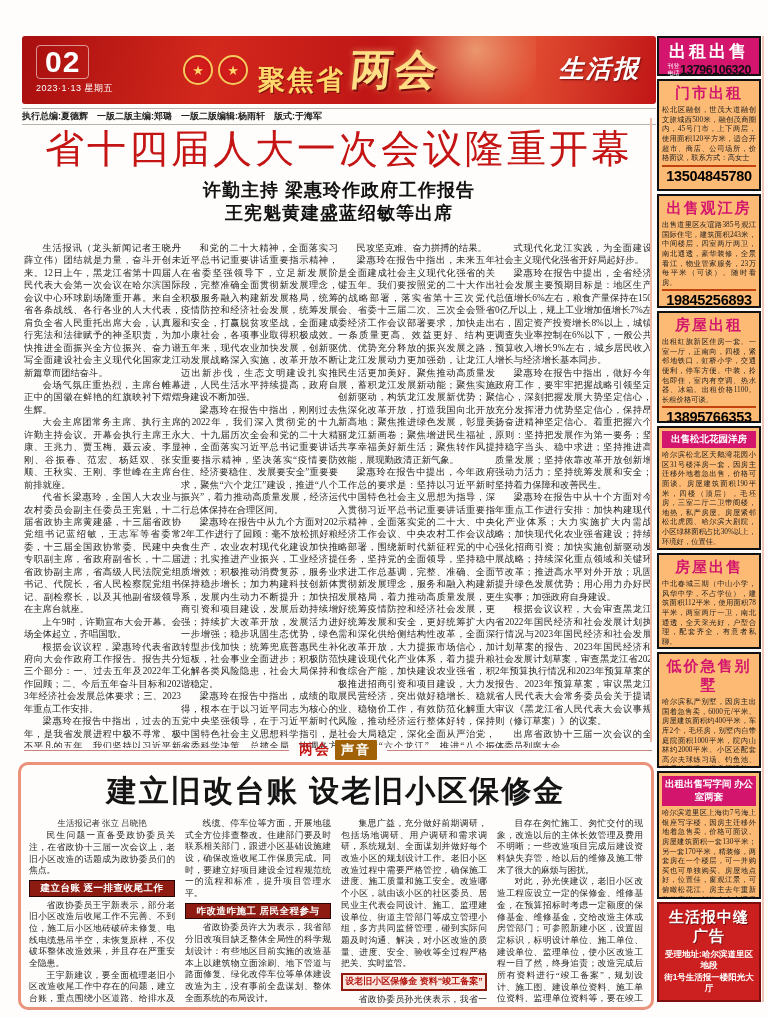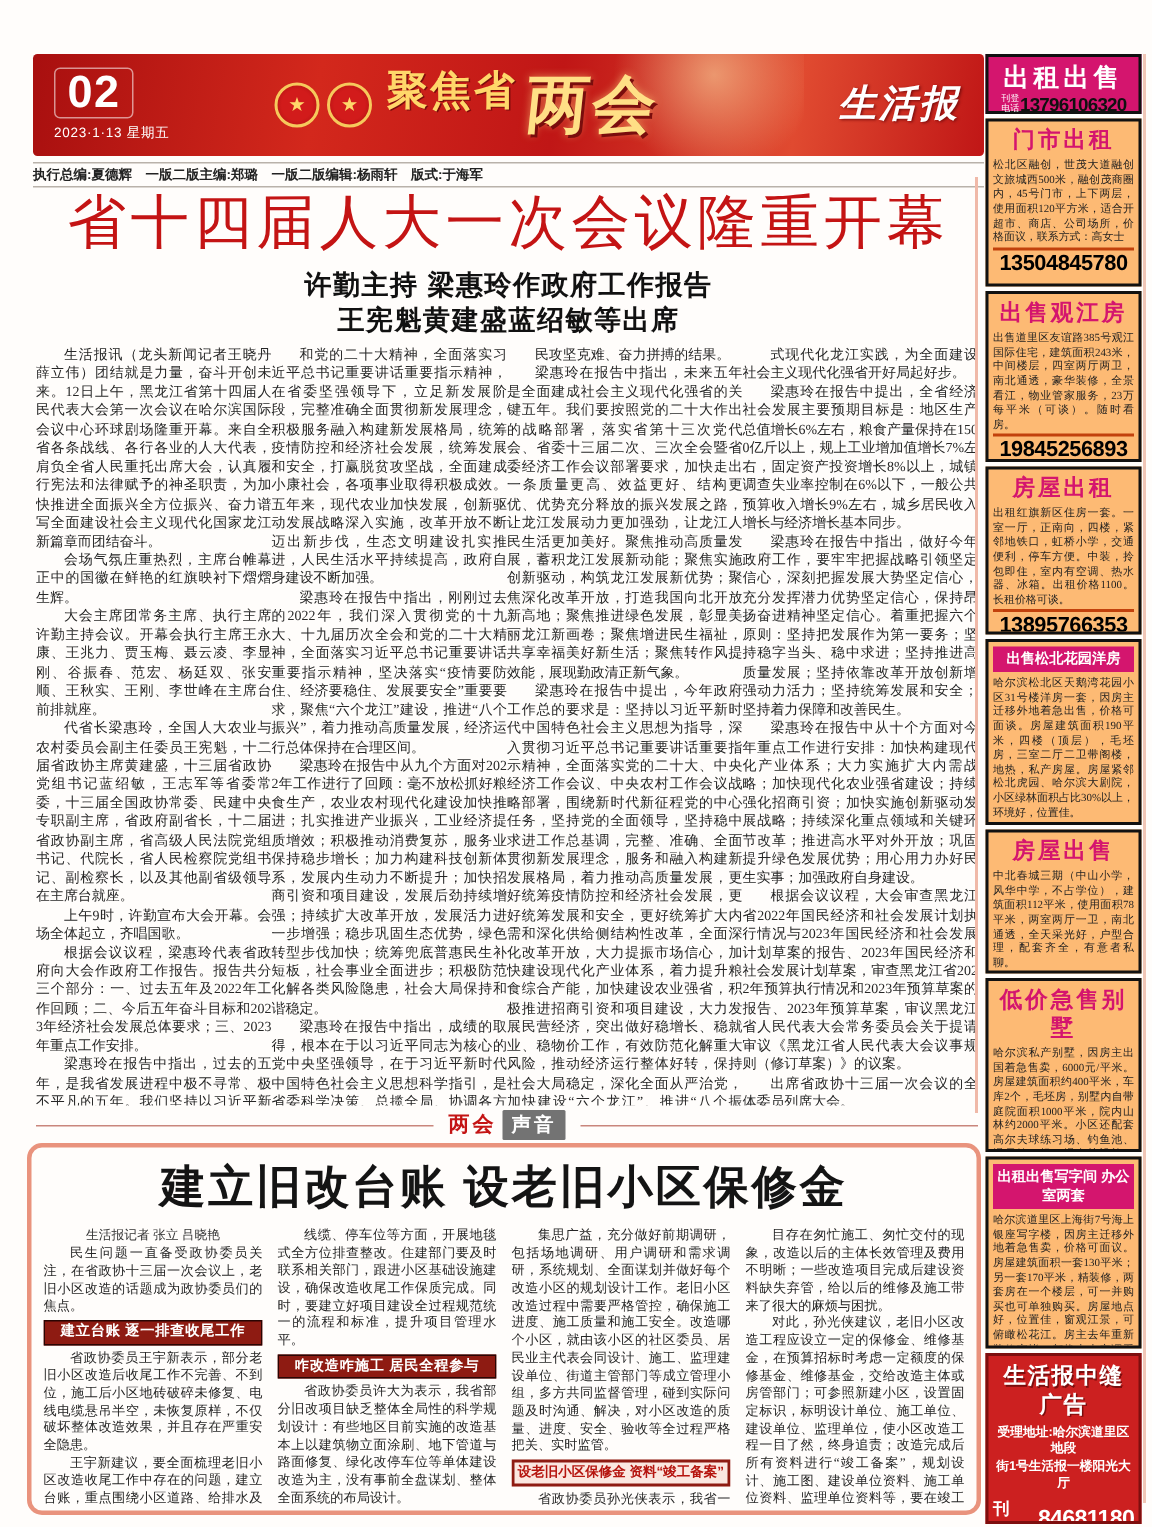--- a/index.html
+++ b/index.html
@@ -11,48 +11,48 @@
           border-radius:3px;display:flex;align-items:center;overflow:hidden;}
   .banner::before{content:"";position:absolute;right:120px;top:-30px;width:150px;height:110px;
           background:radial-gradient(circle at 60% 40%,rgba(255,230,170,.55),rgba(255,230,170,0) 60%);}
   .pagenum-box{margin-left:14px;color:#fff;}
   .pagenum{font-size:30px;font-weight:700;line-height:30px;letter-spacing:1px;
            border:1px solid rgba(255,255,255,.55);border-radius:4px;padding:1px 8px;display:inline-block;}
   .pagedate{font-size:9px;margin-top:3px;letter-spacing:.5px;}
   .emblems{display:flex;gap:5px;margin-left:70px;}
   .emblem{width:26px;height:26px;border-radius:50%;background:radial-gradient(circle,#d21b1b 55%,#a80f0f 100%);
           border:2px solid #f6c95c;color:#ffd76a;font-size:13px;display:flex;align-items:center;justify-content:center;}
-  .banner-title{margin-left:10px;display:flex;align-items:flex-start;}
+  .banner-title{margin-left:10px;display:flex;align-items:flex-end;}
   .banner-prefix{font-size:27px;font-weight:900;color:#ffd76a;letter-spacing:2px;
                  text-shadow:1px 1px 0 #7a0d0d;}
   .banner-big{font-size:42px;font-weight:900;color:#ffdf86;letter-spacing:2px;margin-left:6px;
               transform:skewX(-6deg);text-shadow:2px 2px 0 #7a0d0d,0 0 6px rgba(255,220,130,.6);
               font-family:"Liberation Serif","DejaVu Serif",serif;}
   .masthead-logo{position:absolute;right:16px;top:16px;color:#fff;font-size:25px;font-weight:700;
                  font-style:italic;font-family:"DejaVu Serif","Liberation Serif",serif;
                  text-shadow:1px 1px 2px #7a0d0d;letter-spacing:2px;}
   .staffline{position:absolute;left:22px;top:108px;width:634px;height:15px;border-top:1px solid #b9b2aa;
              border-bottom:1px solid #b9b2aa;font-size:9px;font-weight:700;display:flex;align-items:center;color:#222;}
   
   .main-headline{position:absolute;left:22px;top:128px;width:634px;text-align:center;
                  font-size:39px;font-weight:400;color:#c41414;letter-spacing:3px;line-height:1.1;}
   .subhead{position:absolute;left:22px;width:634px;text-align:center;font-weight:900;color:#111;
            font-size:18px;letter-spacing:1px;}
   .sub1{top:178px;} .sub2{top:201px;}
-  .main-cols{position:absolute;left:24px;top:231px;width:628px;height:506px;display:flex;gap:0;}
+  .main-cols{position:absolute;left:24px;top:242px;width:628px;height:506px;display:flex;gap:0;}
   .mcol{flex:1;overflow:hidden;font-size:9.3px;line-height:1.34;text-align:justify;word-break:break-all;
         color:#262626;font-family:"Liberation Serif","DejaVu Serif",serif;}
   .mcol p{margin:0;text-indent:2em;}
   .main-divider{position:absolute;left:650px;top:118px;width:2px;height:624px;background:#f0b9a8;}
   .edge-line{position:absolute;left:762px;top:36px;width:2px;height:966px;background:#f0c6b6;}
   
   .sec-banner{position:absolute;left:24px;top:741px;width:628px;height:18px;display:flex;align-items:center;justify-content:center;}
   .sec-banner .rule{flex:1;height:1px;background:#c9867c;}
   .sec-left{color:#c41414;font-weight:900;font-size:14px;margin:0 4px 0 10px;letter-spacing:2px;}
-  .sec-right{background:#737373;color:#fff;font-weight:900;font-size:13px;letter-spacing:2px;
+  .sec-right{background:#a16207;color:#fff;font-weight:900;font-size:13px;letter-spacing:2px;
              padding:1px 6px;margin-right:10px;border-radius:1px;}
   
   .box{position:absolute;left:18px;top:762px;width:636px;height:248px;border:3px solid #e9937d;
        border-radius:10px;background:#fffdfb;box-sizing:border-box;padding:4px 8px;}
   .second-headline{text-align:center;font-size:30px;font-weight:900;color:#141414;letter-spacing:2px;margin:2px 0 6px;}
   .second-cols{display:flex;gap:10px;height:186px;overflow:hidden;}
   .scol{flex:1;overflow:hidden;font-size:8.8px;line-height:1.33;text-align:justify;word-break:break-all;
         color:#262626;font-family:"Liberation Serif","DejaVu Serif",serif;}
   .scol p{margin:0;text-indent:2em;}
   .byline{text-indent:0 !important;text-align:center;color:#333;font-size:8.5px;margin-bottom:1px !important;}
@@ -77,21 +77,21 @@
   .ad-phone{font-weight:900;font-size:14.5px;text-align:center;letter-spacing:-.3px;color:#000;
             border-top:2px solid #c2410c;margin-top:2px;padding-top:1px;}
   .sb-red{border:2px solid #7e0e0e;background:#cc2020;color:#fff;box-sizing:border-box;
           padding:4px 3px;overflow:hidden;text-align:center;}
   .sb-red-title{font-size:15px;font-weight:900;letter-spacing:1px;text-shadow:1px 1px 0 #7a0d0d;margin-bottom:3px;}
   .sb-red-addr{font-size:8.5px;font-weight:700;line-height:1.35;margin-bottom:3px;}
   .sb-red-row{display:flex;align-items:center;justify-content:center;gap:19px;}
   .sb-red-row .lbl{font-size:11px;font-weight:900;}
   .sb-red-row .num{font-size:15.5px;font-weight:900;letter-spacing:-.5px;}
   .heights-h{height:40px;} .h1{height:112px;} .h2{height:114px;} .h3{height:112px;}
-  .h4{height:124px;} .h5{height:96px;} .h6{height:116px;} .h7{height:128px;} .h8{height:114px;}
+  .h4{height:124px;} .h5{height:96px;} .h6{height:116px;} .h7{height:128px;} .h8{height:100px;}
 </style>
 </head>
 <body>
 
 <div class="page">
 
   <div class="banner">
     <div class="pagenum-box">
       <span class="pagenum">02</span>
       <div class="pagedate">2023·1·13 星期五</div>

